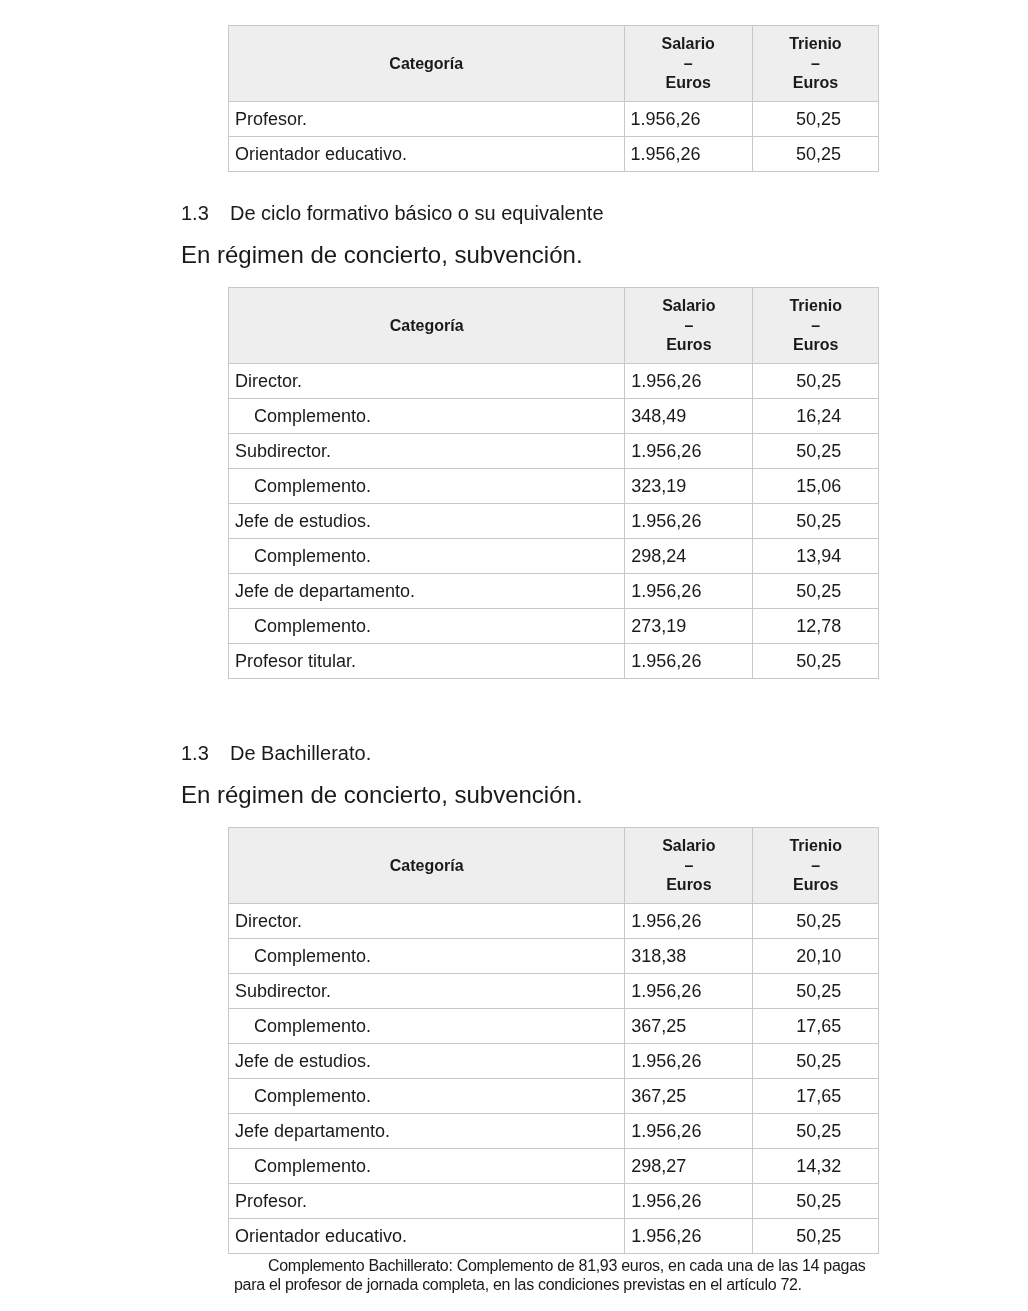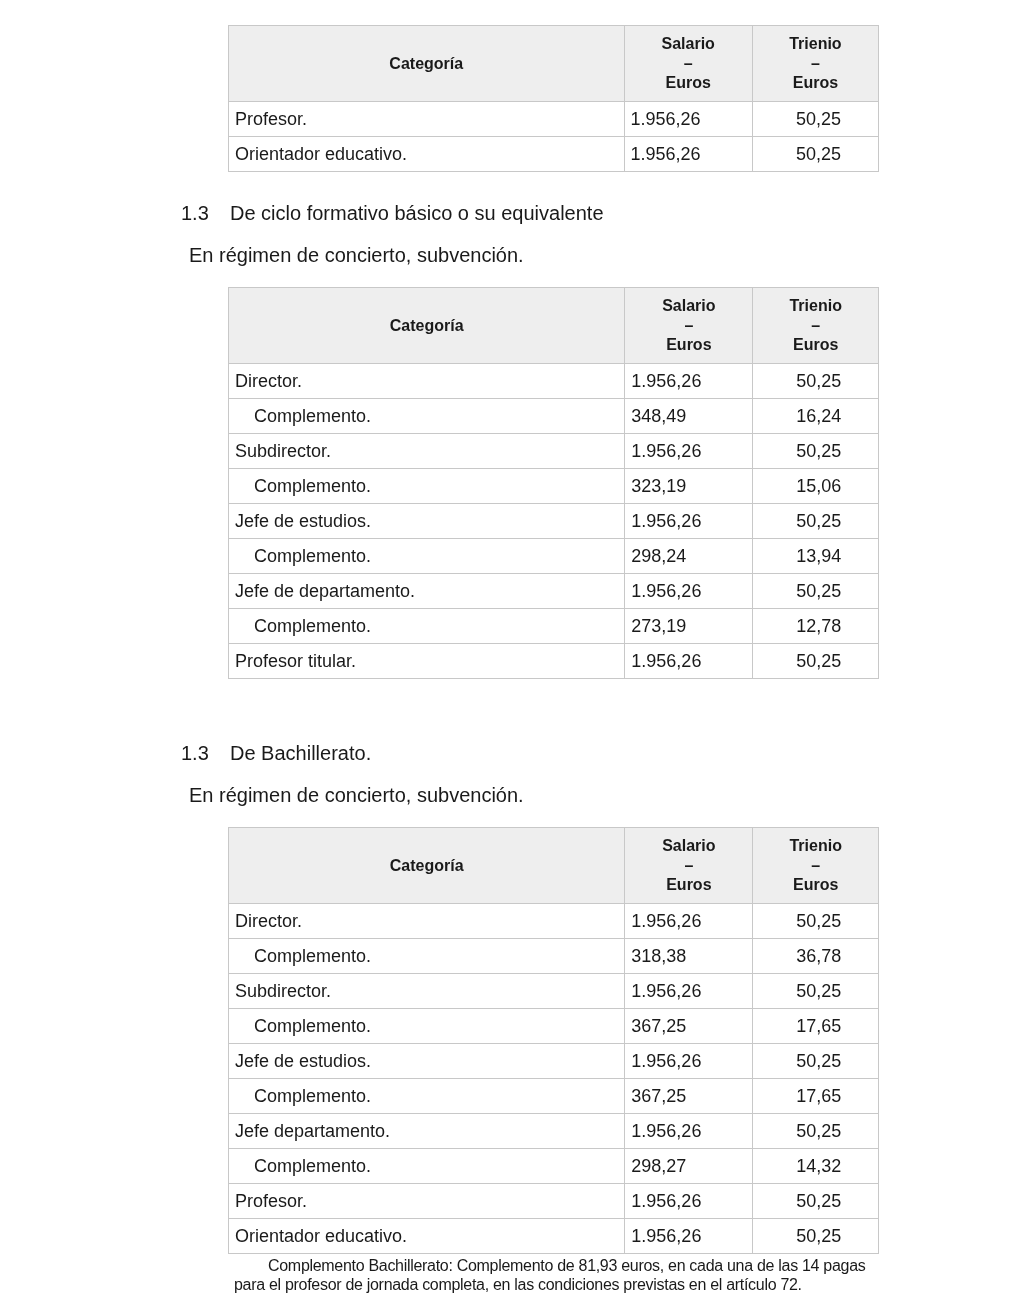--- a/index.html
+++ b/index.html
@@ -9,21 +9,21 @@
   table.sal th, table.sal td { border: 1px solid #c8c8c8; }
   table.sal th { background: #eeeeee; font-weight: bold; font-size: 16px; text-align: center; line-height: 19.5px; padding: 8px 4px 8px 4px; }
   table.sal th.cat { width: 405px; }
   table.sal th.num { width: 121px; }
   table.sal td { height: 34px; padding: 0 6px; line-height: 34px; }
   table.sal td.c-sal { text-align: left; padding-right: 24px; }
   table.sal td.c-tri { text-align: center; padding-left: 12px; }
   table.sal td.indent { padding-left: 25px; margin-top: 11px; }
   .heading { position: absolute; left: 181px; font-size: 20px; line-height: 24px; }
   .heading .num { display: inline-block; width: 49px; }
-  .para { position: absolute; left: 189px; font-size: 20px; line-height: 24px; }
+  .para { position: absolute; left: 181px; font-size: 24px; line-height: 24px; }
   .note { position: absolute; left: 234px; width: 648px; font-size: 16px; line-height: 19px; letter-spacing: -0.3px; text-indent: 34px; }
 </style>
 </head>
 <body>
 
 <div class="doc">
 
   <table class="sal" id="t1" style="top:25px;">
     <thead>
       <tr>
@@ -123,21 +123,21 @@
     </thead>
     <tbody>
         <tr>
           <td>Director.</td>
           <td class="c-sal">1.956,26</td>
           <td class="c-tri">50,25</td>
         </tr>
         <tr>
           <td class="indent">Complemento.</td>
           <td class="c-sal">318,38</td>
-          <td class="c-tri">36,78</td>
+          <td class="c-tri">20,10</td>
         </tr>
         <tr>
           <td>Subdirector.</td>
           <td class="c-sal">1.956,26</td>
           <td class="c-tri">50,25</td>
         </tr>
         <tr>
           <td class="indent">Complemento.</td>
           <td class="c-sal">367,25</td>
           <td class="c-tri">17,65</td>

